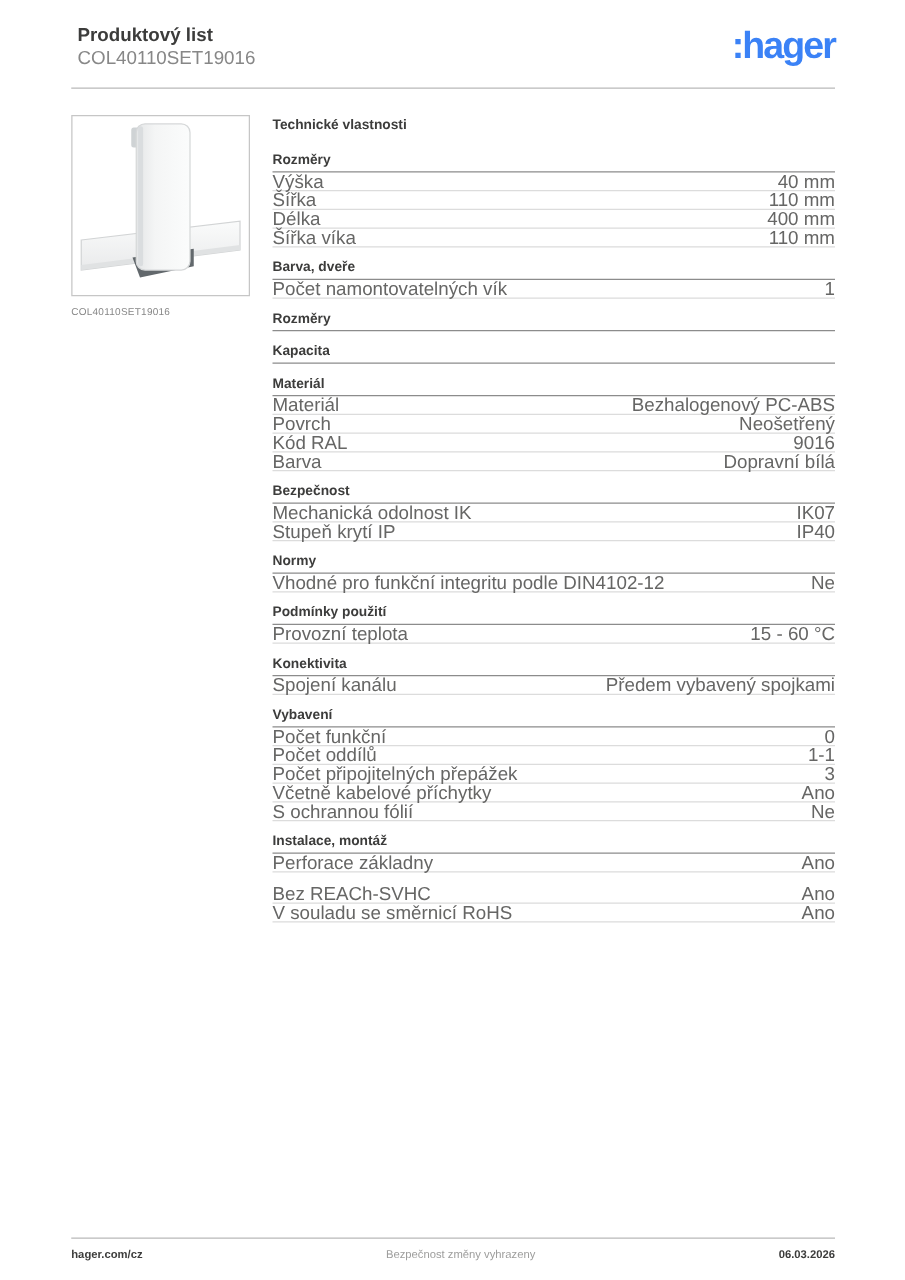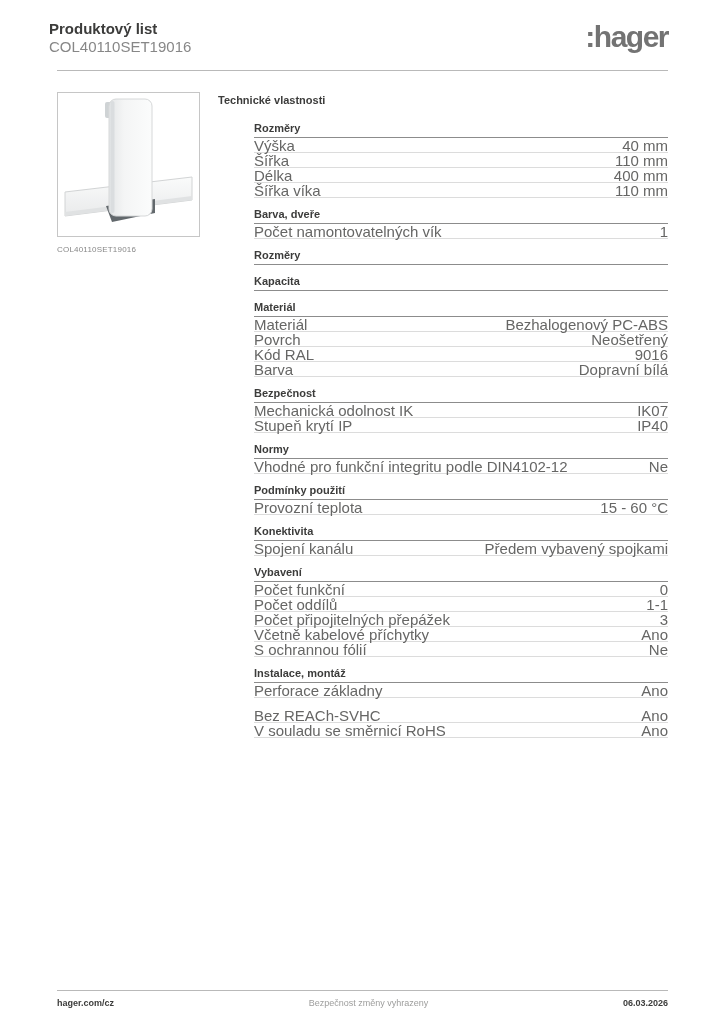--- a/index.html
+++ b/index.html
@@ -10,21 +10,21 @@
     height: 1024px;
     background: #ffffff;
     font-family: "Liberation Sans", "DejaVu Sans", sans-serif;
     color: #575756;
     overflow: hidden;
   }
 
   
   .header {
     position: absolute;
-    left: 49px; right: 56px; top: 20px;
+    left: 62px; right: 56px; top: 20px;
     display: flex; justify-content: space-between; align-items: flex-start;
   }
   .doc-title { font-size: 15px; font-weight: bold; color: #3c3c3b; line-height: 18px; }
   .doc-code  { font-size: 15px; font-weight: normal; color: #878787; line-height: 17px; }
   .logo {
     font-size: 30px; font-weight: bold; letter-spacing: -1.5px;
     line-height: 30px; margin-top: 2px;
   }
   .header-rule {
     position: absolute; left: 57px; right: 56px; top: 70px;
@@ -46,21 +46,21 @@
   .image-box svg { display: block; }
   .image-caption {
     margin-top: 8px; font-size: 8px; color: #878787; letter-spacing: 0.2px;
   }
 
   .spec-col { flex: 1 1 auto; margin-left: 18px; }
   .spec-heading {
     font-size: 11px; font-weight: bold; color: #3c3c3b;
     line-height: 13px; margin: 2px 0 15px 0;
   }
-  .section { margin-top: 10px; margin-left: 36px; }
+  .section { margin-top: 10px; }
   .section:first-of-type { margin-top: 0; }
   .section-title {
     font-size: 11px; font-weight: bold; color: #3c3c3b;
     line-height: 13px; padding-bottom: 2px;
     border-bottom: 1px solid #8c8c8c;
   }
   .spec-row {
     display: flex; justify-content: space-between; align-items: baseline;
     font-size: 15px; line-height: 11px; color: #666665;
     padding: 2px 0 1px 0;
@@ -86,21 +86,21 @@
 </head>
 <body>
 
 <div class="page">
 
   <div class="header">
     <div>
       <div class="doc-title">Produktový list</div>
       <div class="doc-code">COL40110SET19016</div>
     </div>
-    <div class="logo" style="color: #737373;">:hager</div>
+    <div class="logo" style="color: #3b82f6;">:hager</div>
   </div>
   <div class="header-rule"></div>
 
   <div class="content">
 
     <div class="media-col">
       <div class="image-box">
         <svg width="141" height="143" viewBox="0 0 141 143">
           <defs>
             <linearGradient id="colGrad" x1="0" y1="0" x2="1" y2="0">

